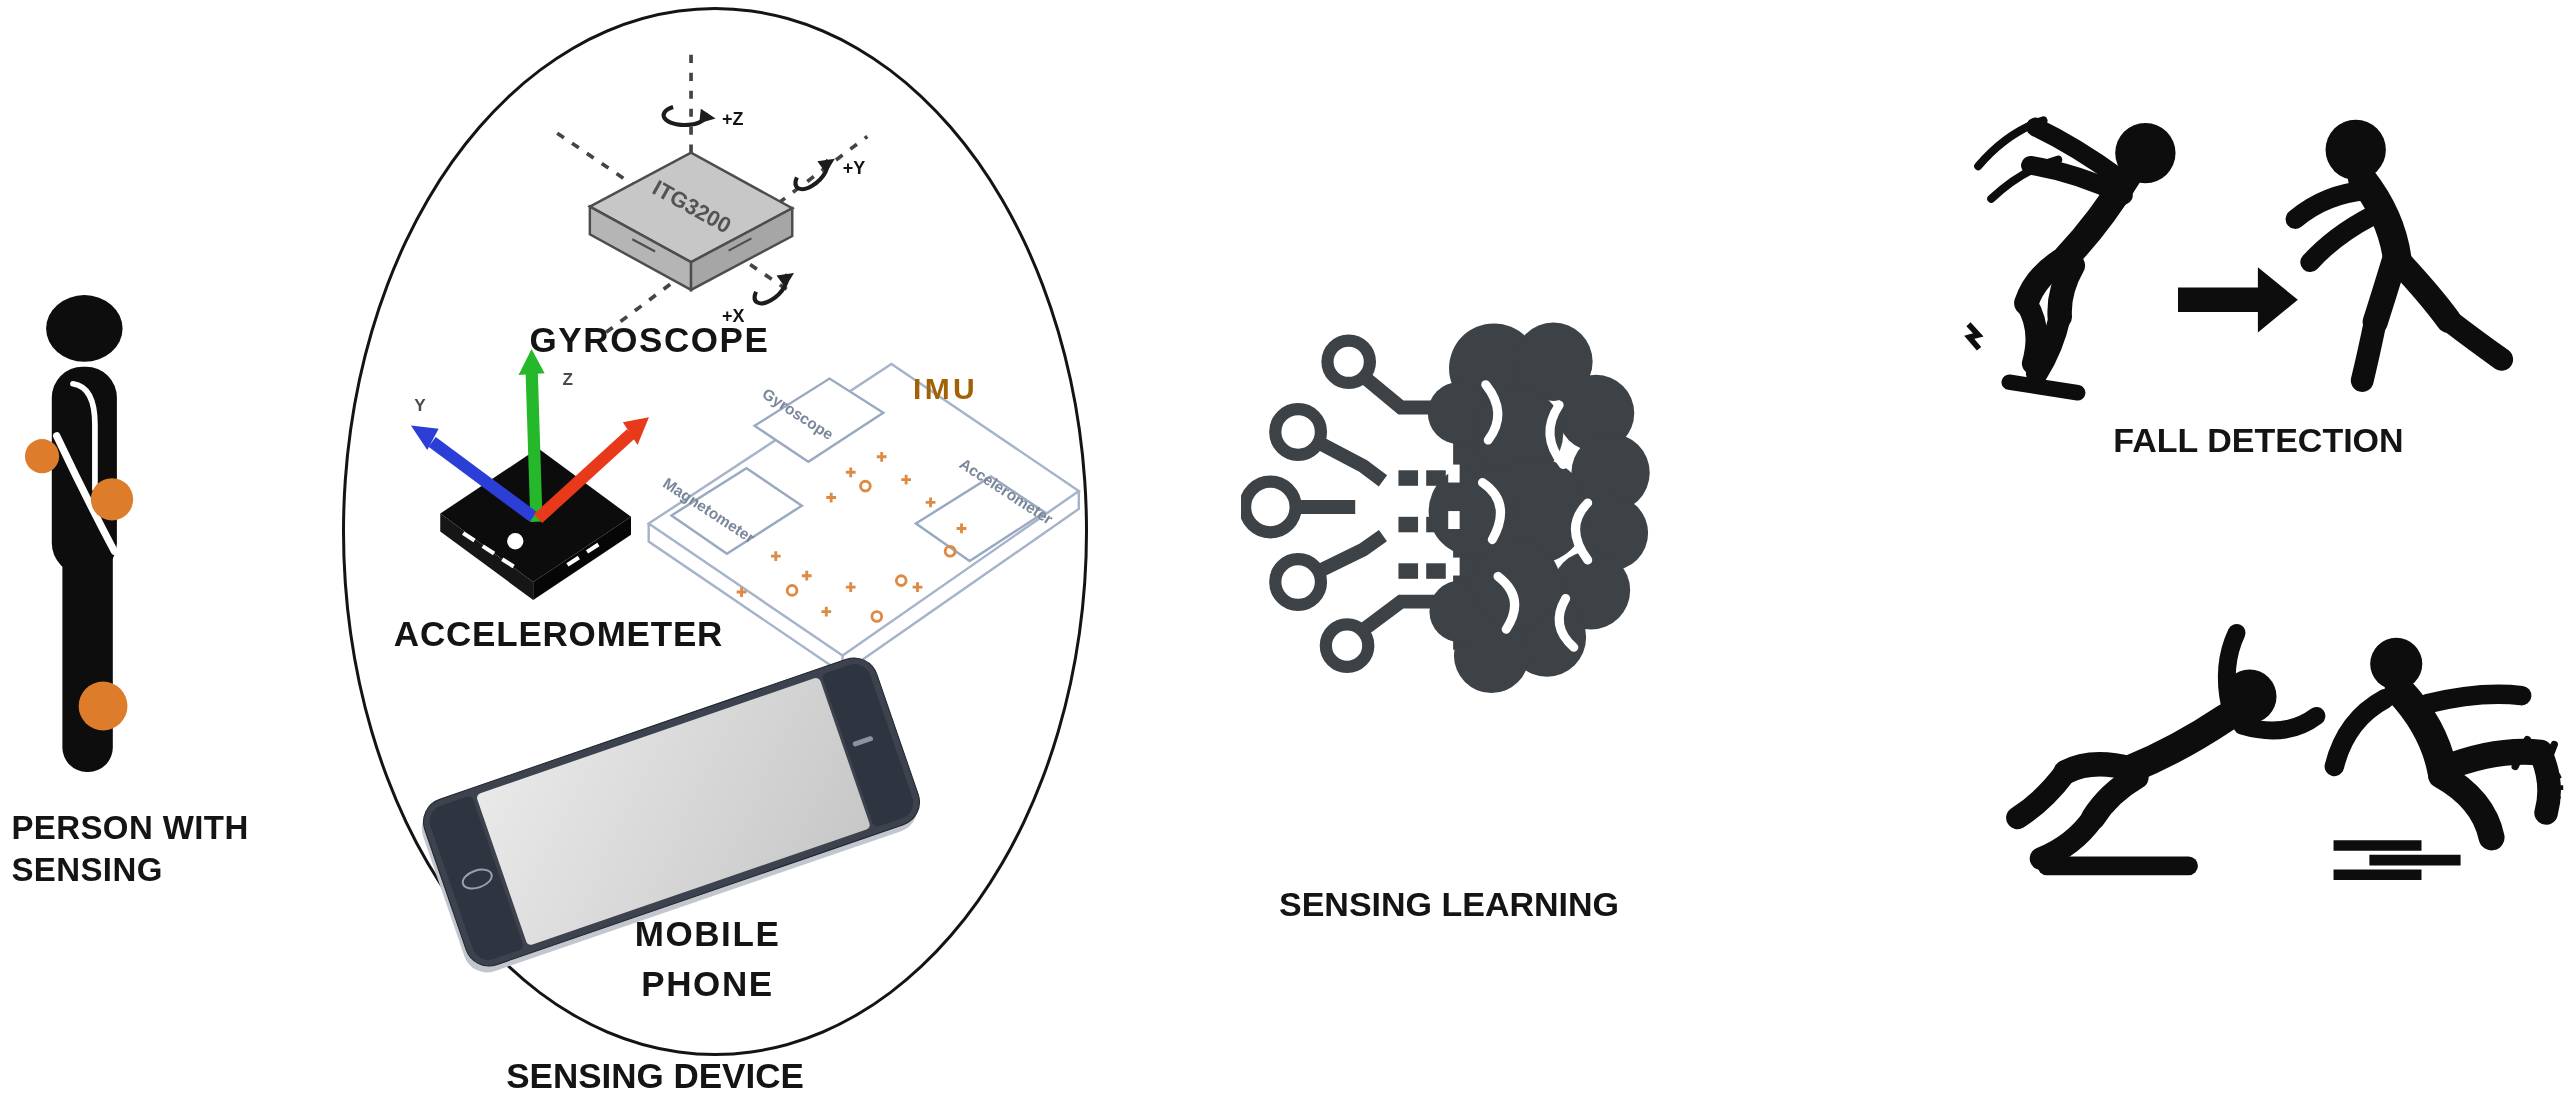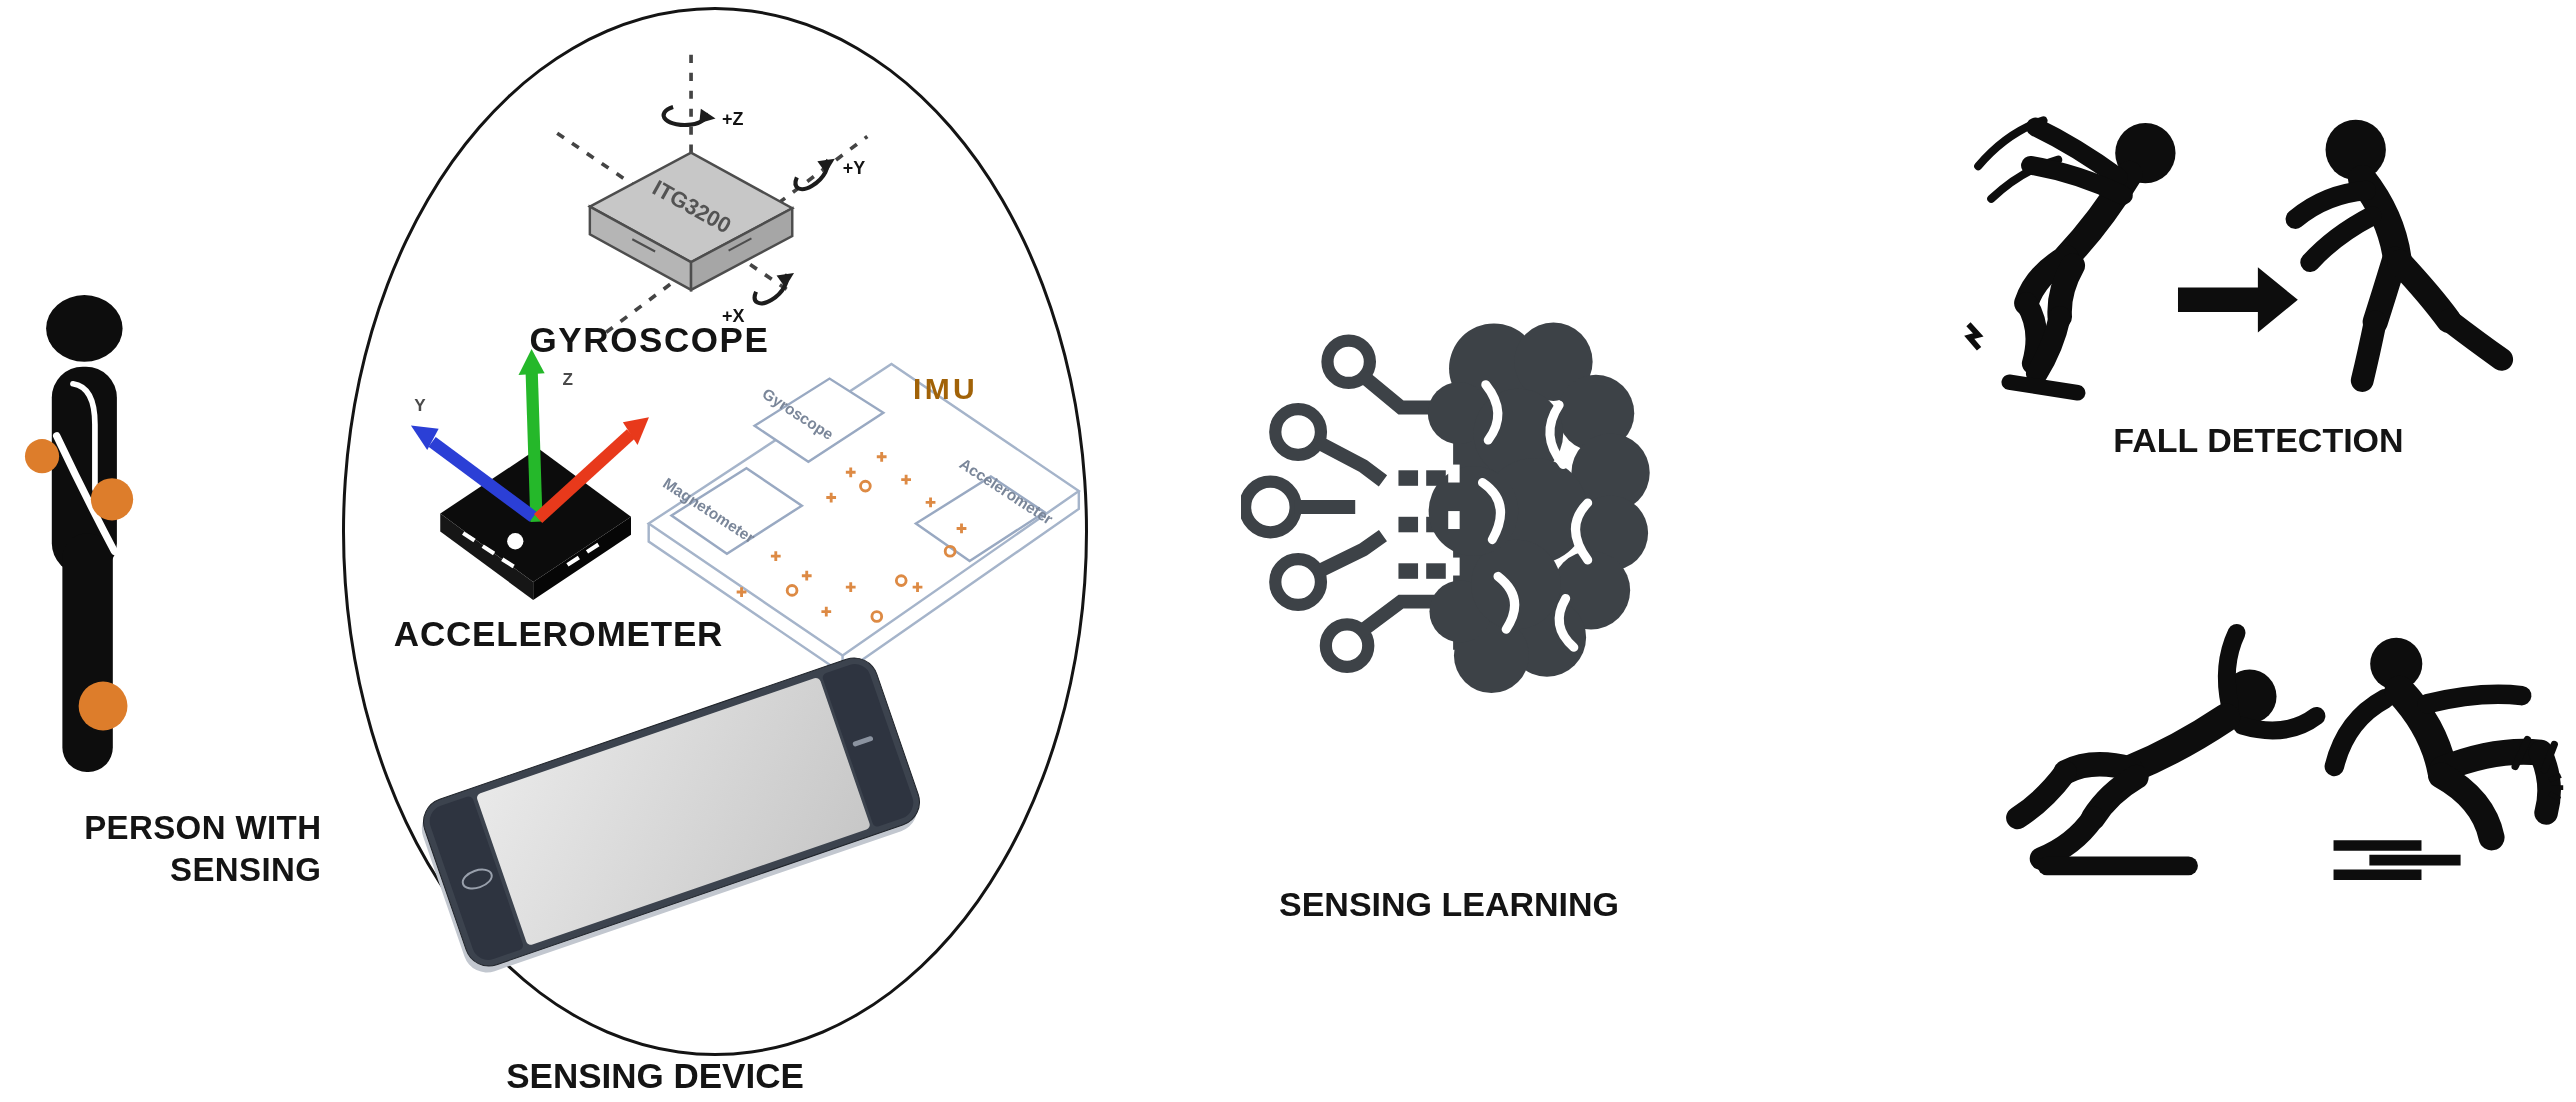--- a/index.html
+++ b/index.html
@@ -34,21 +34,21 @@
   <svg class="abs" style="left:16.3px;top:289px" width="179" height="489" viewBox="0 0 220 600">
     <ellipse cx="84" cy="48" rx="47" ry="41" fill="#0d0d0d"></ellipse>
     <rect x="44" y="95" width="80" height="255" rx="38" fill="#0d0d0d"></rect>
     <rect x="57" y="300" width="62" height="293" rx="30" fill="#0d0d0d"></rect>
     <path d="M70,116 Q97,120 97,166 V245" stroke="#ffffff" stroke-width="7" fill="none" stroke-linecap="round"></path>
     <path d="M50,180 Q86,256 121,322" stroke="#ffffff" stroke-width="9" fill="none" stroke-linecap="round"></path>
     <circle cx="32" cy="205" r="21" fill="#dd7d2b"></circle>
     <circle cx="118" cy="258" r="26" fill="#dd7d2b"></circle>
     <circle cx="107" cy="512" r="30" fill="#dd7d2b"></circle>
   </svg>
-  <div class="lbl" style="left:11.4px;top:807px;width:310px;text-align:right;font-size:33px;line-height:1.28;letter-spacing:0.4px">
+  <div class="lbl" style="left:11.4px;top:807px;width:310px;text-align:left;font-size:33px;line-height:1.28;letter-spacing:0.4px">
     <div>PERSON WITH</div>
     <div>SENSING</div>
   </div>
 
   <div class="ellipse-outline"></div>
 
   <svg class="abs" style="left:518px;top:45px" width="351" height="302" viewBox="0 0 430 370">
     <line x1="212" y1="12" x2="212" y2="300" stroke="#444" stroke-width="4.5" stroke-dasharray="10 12"></line>
     <line x1="48" y1="108" x2="330" y2="300" stroke="#444" stroke-width="4.5" stroke-dasharray="10 12"></line>
     <line x1="108" y1="352" x2="428" y2="112" stroke="#444" stroke-width="4.5" stroke-dasharray="10 12"></line>
@@ -130,20 +130,24 @@
 
   <div class="phone">
     <div class="cap-left">
       <div class="home"></div>
     </div>
     <div class="screen"></div>
     <div class="cap-right">
       <div class="speaker"></div>
     </div>
   </div>
+  <div class="lbl" style="left:571px;top:909px;width:273px;font-size:35px;letter-spacing:1.6px;line-height:1.42">
+    <div>MOBILE</div>
+    <div>PHONE</div>
+  </div>
 
   <div class="lbl" style="left:504px;top:1056px;width:302px;font-size:35px">SENSING DEVICE</div>
 
   <svg class="abs" style="left:1241px;top:303px" width="412" height="408" viewBox="0 0 505 500">
     <g stroke="#3d4247" stroke-width="15" fill="#ffffff">
       <circle cx="132" cy="72" r="26"></circle>
       <circle cx="70" cy="158" r="28"></circle>
       <circle cx="36" cy="250" r="31"></circle>
       <circle cx="70" cy="342" r="28"></circle>
       <circle cx="130" cy="420" r="26"></circle>

